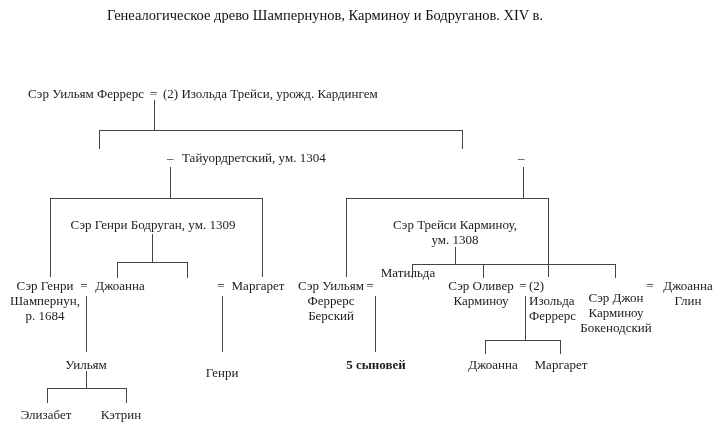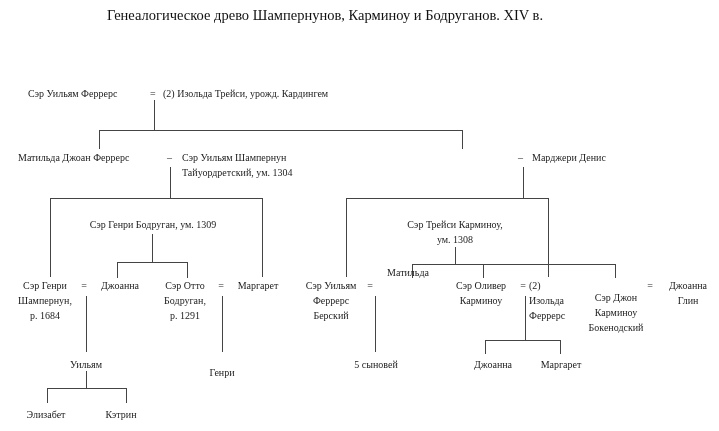--- a/index.html
+++ b/index.html
@@ -11,21 +11,21 @@
     position: relative;
     width: 719px;
     height: 431px;
     background: #ffffff;
     font-family: "Liberation Serif", "DejaVu Serif", serif;
     color: #1c1c1c;
     overflow: hidden;
   }
   .node {
     position: absolute;
-    font-size: 10px;
+    font-size: 13px;
     line-height: 15px;
     white-space: nowrap;
   }
   .c {
     transform: translateX(-50%);
     text-align: center;
   }
   .title {
     position: absolute;
     top: 7px;
@@ -51,29 +51,26 @@
 
   <div class="node" style="left:28px; top:86px;">Сэр Уильям Феррерс</div>
   <div class="node" style="left:150px; top:86px;">=</div>
   <div class="node" style="left:163px; top:86px;">(2) Изольда Трейси, урожд. Кардингем</div>
 
   <div class="line v" style="left:154px; top:100px; height:30px;"></div>
   <div class="line h" style="left:99px; top:130px; width:364px;"></div>
   <div class="line v" style="left:99px; top:130px; height:19px;"></div>
   <div class="line v" style="left:462px; top:130px; height:19px;"></div>
 
-  <div class="node" style="left:18px; top:150px;">Матильда Джоан Феррерс</div>
   <div class="node" style="left:167px; top:150px;">–</div>
   <div class="node" style="left:182px; top:150px;">
-    <div>Сэр Уильям Шампернун</div>
     <div>Тайуордретский, ум. 1304</div>
   </div>
 
   <div class="node" style="left:518px; top:150px;">–</div>
-  <div class="node" style="left:532px; top:150px;">Марджери Денис</div>
 
   <div class="line v" style="left:170px; top:167px; height:31px;"></div>
   <div class="line v" style="left:523px; top:167px; height:31px;"></div>
 
   <div class="line h" style="left:50px; top:198px; width:213px;"></div>
   <div class="line v" style="left:50px; top:198px; height:79px;"></div>
   <div class="line v" style="left:262px; top:198px; height:79px;"></div>
 
   <div class="line h" style="left:346px; top:198px; width:203px;"></div>
   <div class="line v" style="left:346px; top:198px; height:79px;"></div>
@@ -96,25 +93,20 @@
   <div class="line v" style="left:483px; top:264px; height:14px;"></div>
   <div class="line v" style="left:615px; top:264px; height:14px;"></div>
 
   <div class="node c" style="left:45px; top:278px;">
     <div>Сэр Генри</div>
     <div>Шампернун,</div>
     <div>р. 1684</div>
   </div>
   <div class="node c" style="left:84px; top:278px;">=</div>
   <div class="node c" style="left:120px; top:278px;">Джоанна</div>
-  <div class="node c" style="left:185px; top:278px;">
-    <div>Сэр Отто</div>
-    <div>Бодруган,</div>
-    <div>р. 1291</div>
-  </div>
   <div class="node c" style="left:221px; top:278px;">=</div>
   <div class="node c" style="left:258px; top:278px;">Маргарет</div>
 
   <div class="node c" style="left:331px; top:278px;">
     <div>Сэр Уильям</div>
     <div>Феррерс</div>
     <div>Берский</div>
   </div>
   <div class="node c" style="left:370px; top:278px;">=</div>
   <div class="node c" style="left:408px; top:265px;">Матильда</div>
@@ -143,21 +135,21 @@
   <div class="line v" style="left:222px; top:296px; height:56px;"></div>
   <div class="line v" style="left:375px; top:296px; height:56px;"></div>
   <div class="line v" style="left:525px; top:296px; height:44px;"></div>
 
   <div class="line h" style="left:485px; top:340px; width:76px;"></div>
   <div class="line v" style="left:485px; top:340px; height:14px;"></div>
   <div class="line v" style="left:560px; top:340px; height:14px;"></div>
 
   <div class="node c" style="left:86px; top:357px;text-align:right;">Уильям</div>
   <div class="node c" style="left:222px; top:365px;">Генри</div>
-  <div class="node c" style="left:376px; top:357px;">5 сыновей</div>
+  <div class="node c" style="left:376px; top:357px;font-weight:bold;">5 сыновей</div>
   <div class="node c" style="left:493px; top:357px;">Джоанна</div>
   <div class="node c" style="left:561px; top:357px;">Маргарет</div>
 
   <div class="line v" style="left:86px; top:371px; height:17px;"></div>
   <div class="line h" style="left:47px; top:388px; width:80px;"></div>
   <div class="line v" style="left:47px; top:388px; height:15px;"></div>
   <div class="line v" style="left:126px; top:388px; height:15px;"></div>
 
   <div class="node c" style="left:46px; top:407px;">Элизабет</div>
   <div class="node c" style="left:121px; top:407px;">Кэтрин</div>

